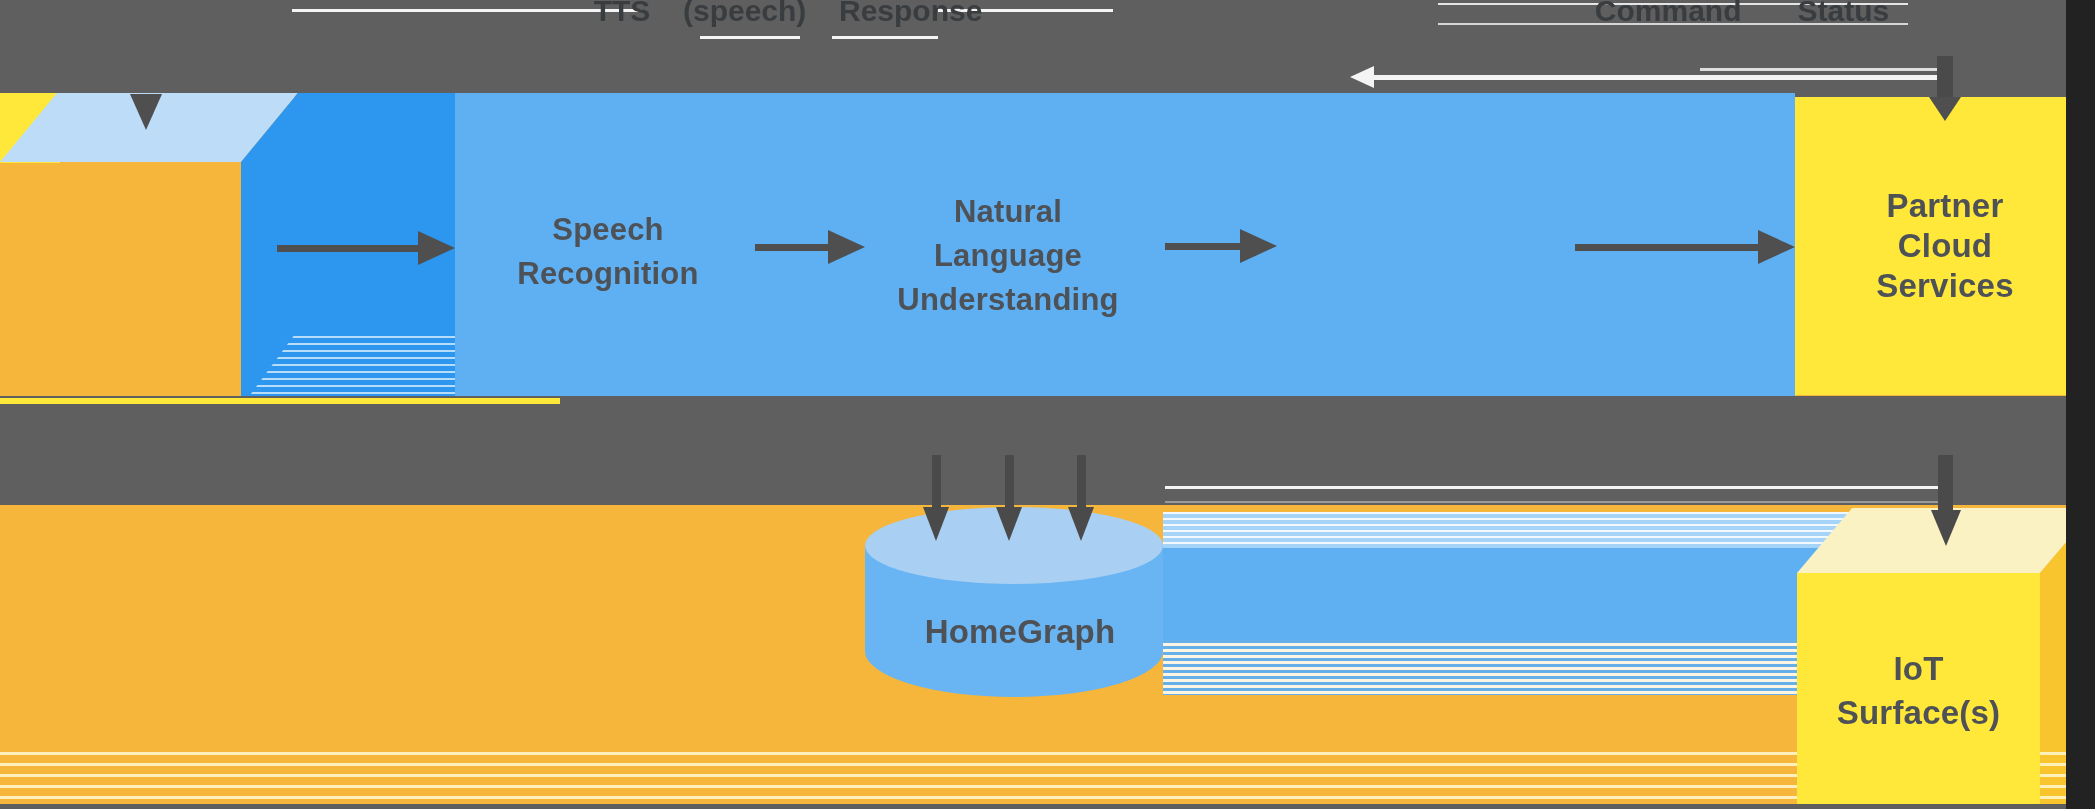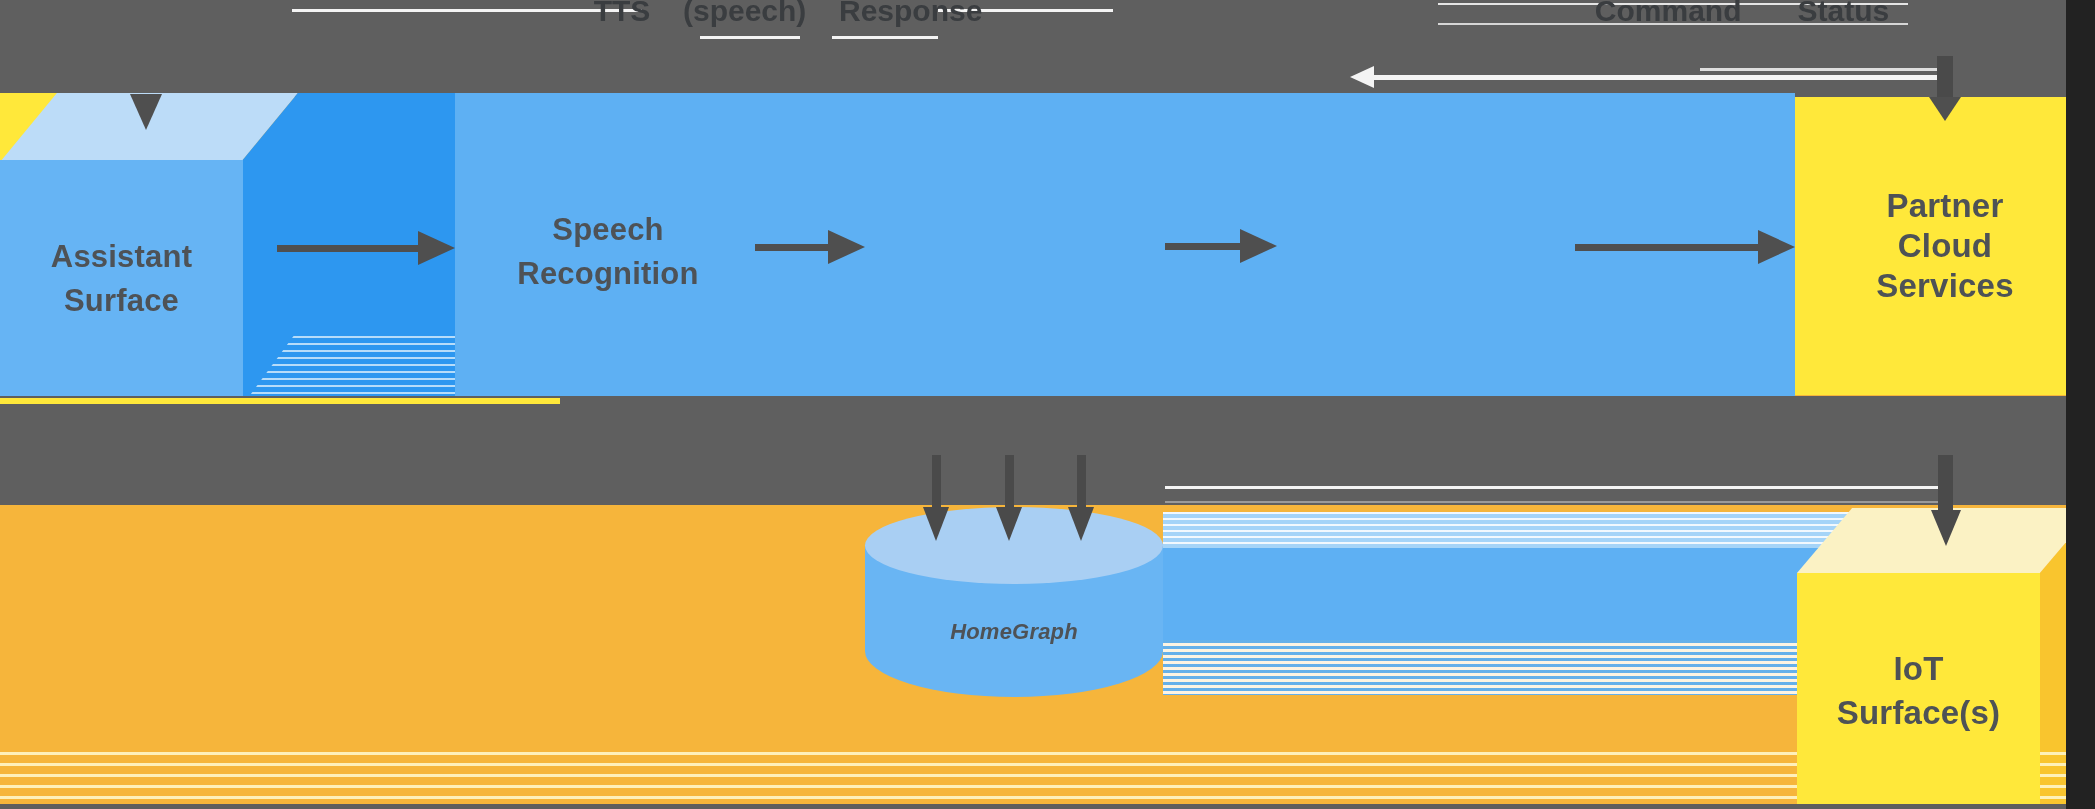--- a/index.html
+++ b/index.html
@@ -52,21 +52,21 @@
   .blue-band{left:1163px;top:512px;width:700px;height:183px;}
   .blue-band .strip-top{position:absolute;left:0;top:0;width:100%;height:36px;background-color:#A5D4F8;
     background-image:repeating-linear-gradient(180deg, rgba(255,255,255,.85) 0 2px, rgba(255,255,255,0) 2px 6px);}
   .blue-band .strip-mid{position:absolute;left:0;top:36px;width:100%;height:92px;background:#5EB0F3;}
   .blue-band .strip-bot{position:absolute;left:0;top:128px;width:100%;height:55px;
     background:repeating-linear-gradient(180deg, rgba(94,176,243,.95) 0 3px, rgba(255,255,255,.85) 3px 6px);}
   .cyl{left:865px;top:507px;width:298px;height:190px;}
   .cyl-body{position:absolute;left:0;top:37px;width:298px;height:153px;background:#69B5F3;
     border-radius:0 0 149px 149px / 0 0 46px 46px;}
   .cyl-top{position:absolute;left:0;top:0;width:298px;height:77px;background:#A9CFF3;border-radius:50%;}
-  .cyl-label{position:absolute;left:0;top:107px;width:100%;font-size:22px;line-height:36px;font-style:italic;}
+  .cyl-label{position:absolute;left:6px;top:107px;width:100%;font-size:33px;line-height:36px;}
   .iot-side{left:2040px;top:508px;width:55px;height:301px;background:#F9C52E;
     clip-path:polygon(0% 21.6%,100% 0%,100% 100%,0% 100%);}
   .iot-top{left:1797px;top:508px;width:298px;height:65px;background:#FBF2C4;
     clip-path:polygon(18.5% 0%,100% 0%,81.5% 100%,0% 100%);}
   .iot-front{left:1797px;top:573px;width:243px;height:236px;background:#FFE83A;display:flex;align-items:center;justify-content:center;}
   .bottom-stripes{left:0;top:744px;width:2095px;height:61px;
     background:repeating-linear-gradient(180deg, rgba(255,246,200,0) 0 8px, rgba(255,246,200,.9) 8px 11px);}
   .bottom-dark{left:0;top:804px;width:2095px;height:5px;background:#5E5E5E;}
 </style>
 </head>
@@ -100,29 +100,28 @@
 
   <div class="abs partner-box">
     <div class="lbl" style="font-size:33px;line-height:40px;text-align:center;">Partner
 Cloud
 Services</div>
   </div>
 
   <div class="abs asst-top"></div>
   <div class="abs asst-side"></div>
   <div class="abs asst-stairs"></div>
-  <div class="abs asst-front">
-    <div class="lbl face-label">Assistant
-Surface</div>
-  </div>
   <div class="abs notch-down" style="left:130px;top:94px;"></div>
   <div class="abs notch-down" style="left:1929px;top:97px;border-top-width:24px;"></div>
 
   <div class="abs lbl face-label" style="left:488px;top:208px;width:240px;">Speech
 Recognition</div>
+  <div class="abs lbl face-label" style="left:858px;top:190px;width:300px;">Natural
+Language
+Understanding</div>
 
   <div class="abs shaft" style="left:277px;top:245px;width:141px;"></div>
   <div class="abs rhead" style="left:418px;top:231px;"></div>
 
   <div class="abs shaft" style="left:755px;top:244px;width:73px;"></div>
   <div class="abs rhead" style="left:828px;top:230px;"></div>
 
   <div class="abs shaft" style="left:1165px;top:243px;width:75px;"></div>
   <div class="abs rhead" style="left:1240px;top:229px;"></div>
 

